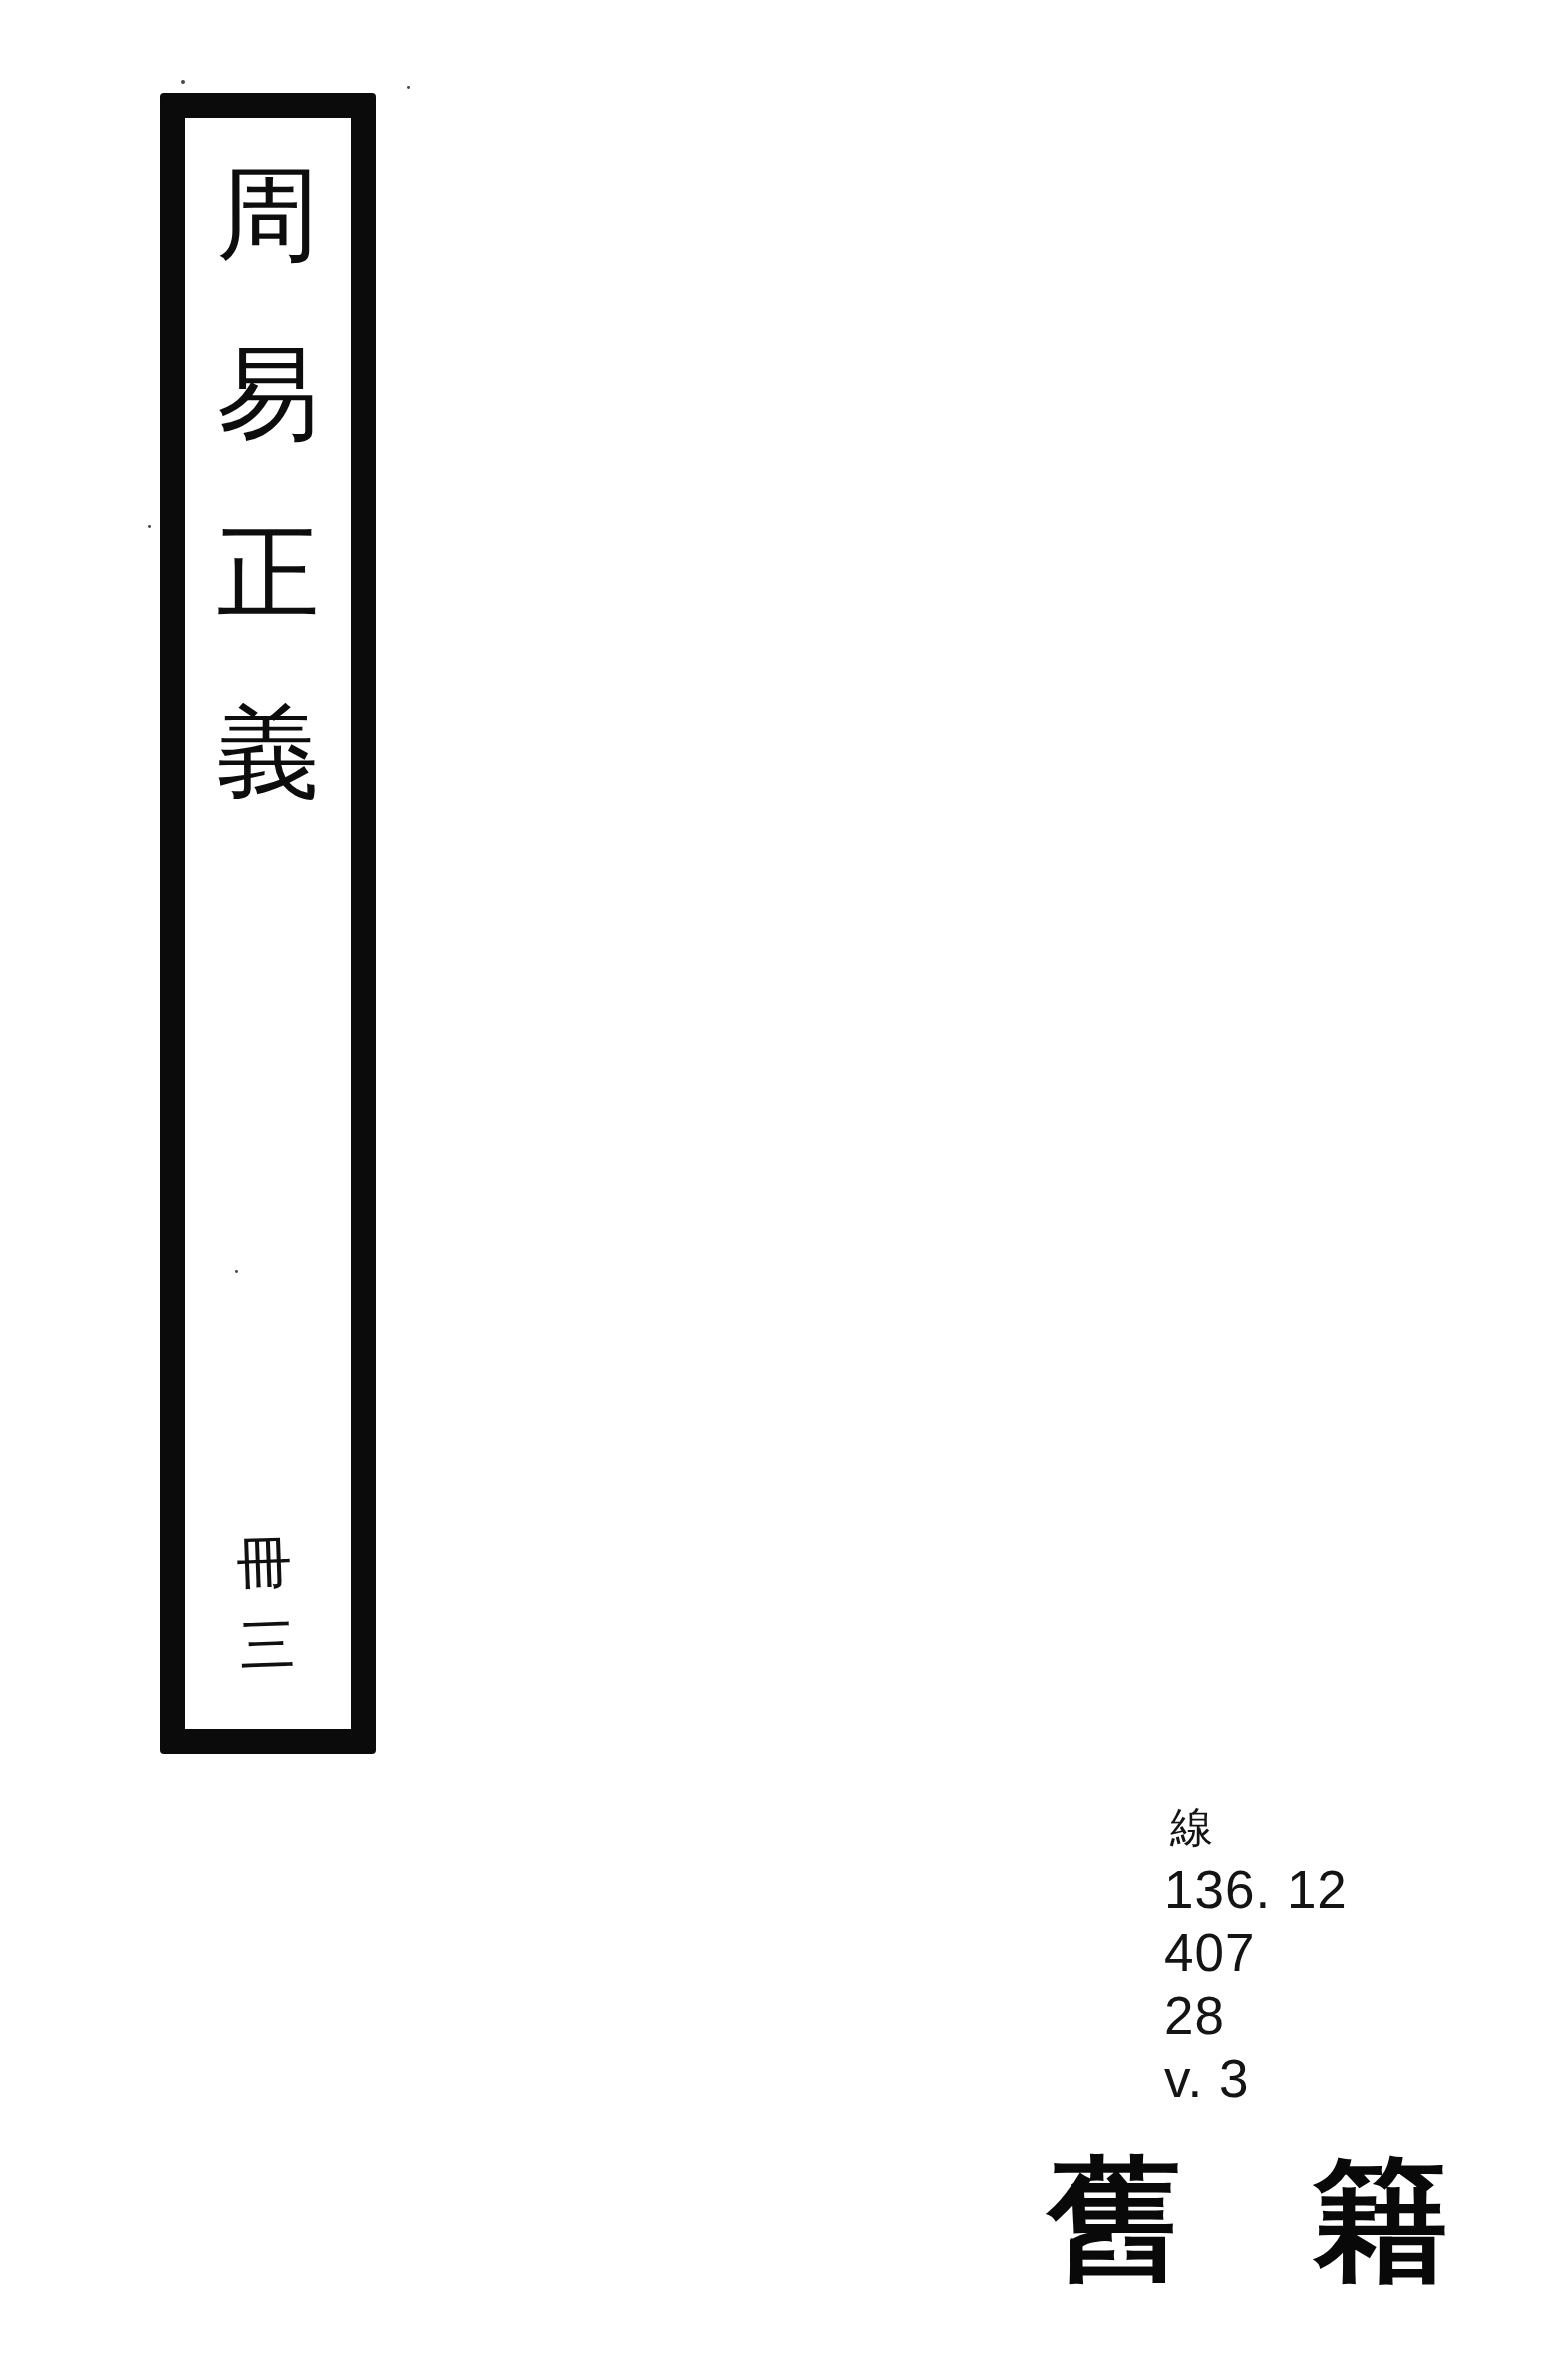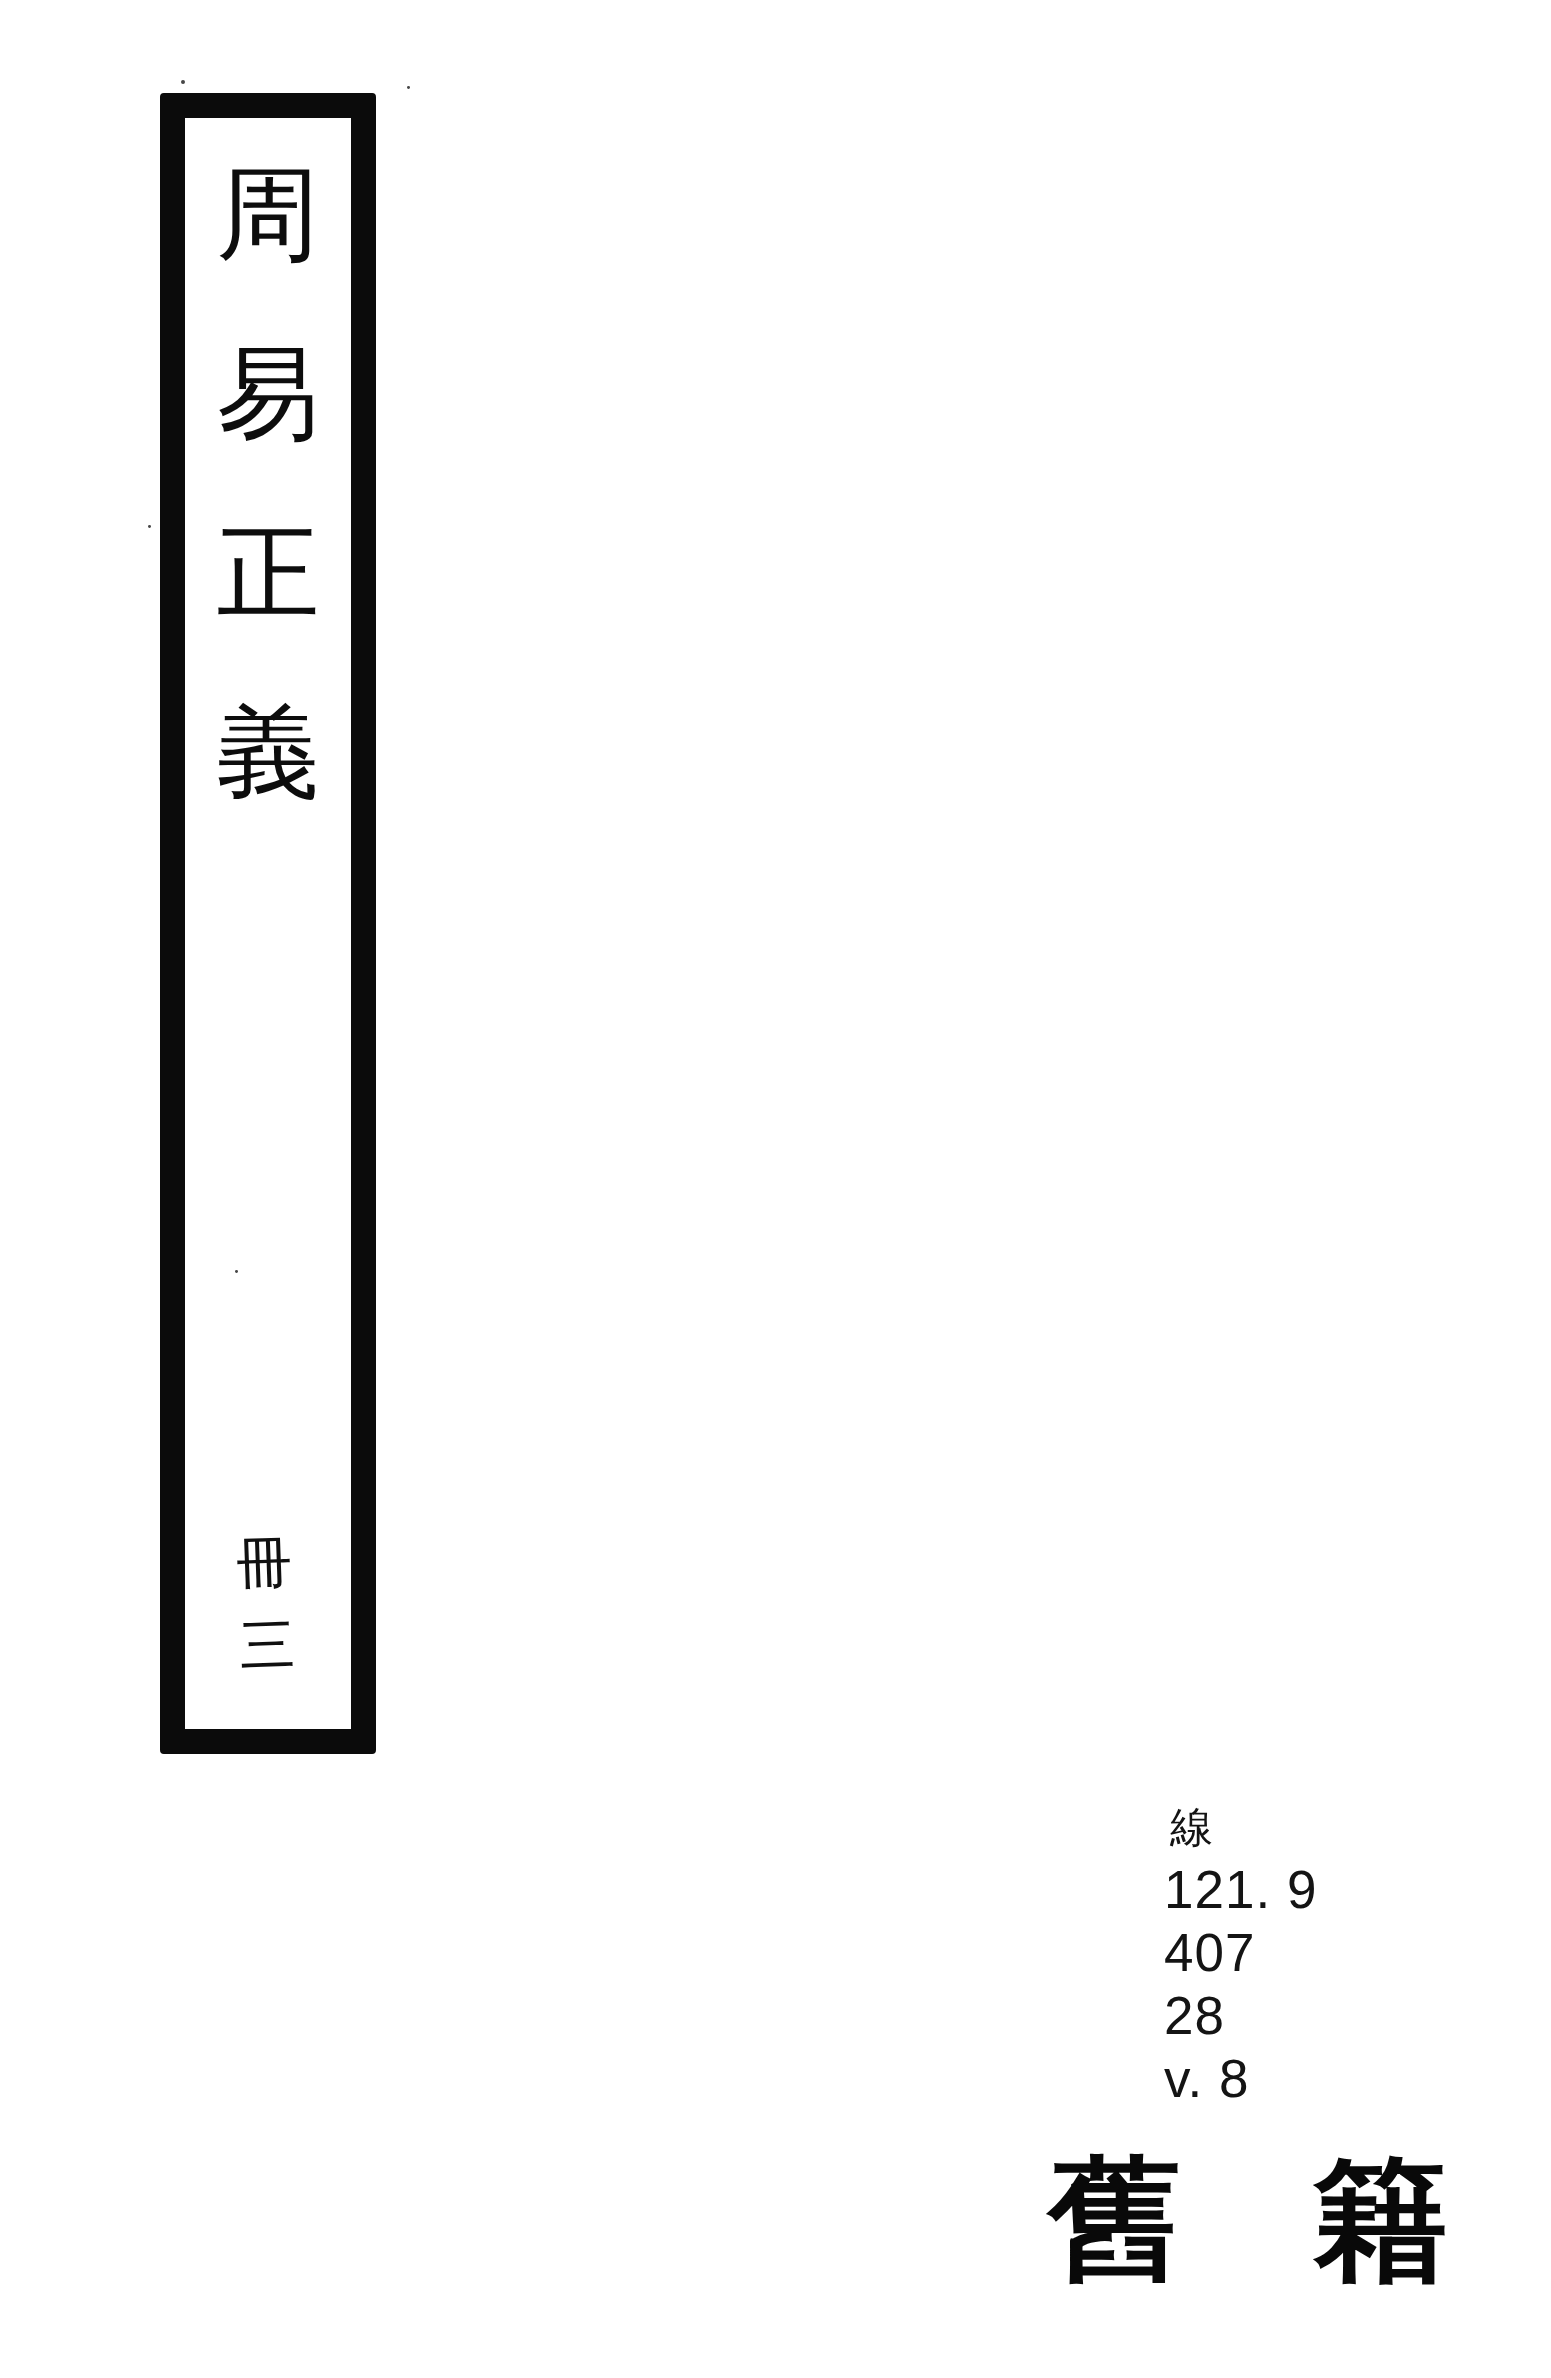--- a/index.html
+++ b/index.html
@@ -116,24 +116,24 @@
       <span>義</span>
     </div>
     <div class="vol-col">
       <span>冊</span>
       <span>三</span>
     </div>
   </div>
 
   <div class="call-number">
     <div class="call-script">線</div>
-    <div class="call-line">121. 9</div>
+    <div class="call-line">136. 12</div>
     <div class="call-line">407</div>
     <div class="call-line">28</div>
-    <div class="call-line">v. 8</div>
+    <div class="call-line">v. 3</div>
   </div>
 
   <div class="category-mark">
     <span>舊</span>
     <span>籍</span>
   </div>
 
   <div class="speck speck-1"></div>
   <div class="speck speck-2"></div>
   <div class="speck speck-3"></div>

